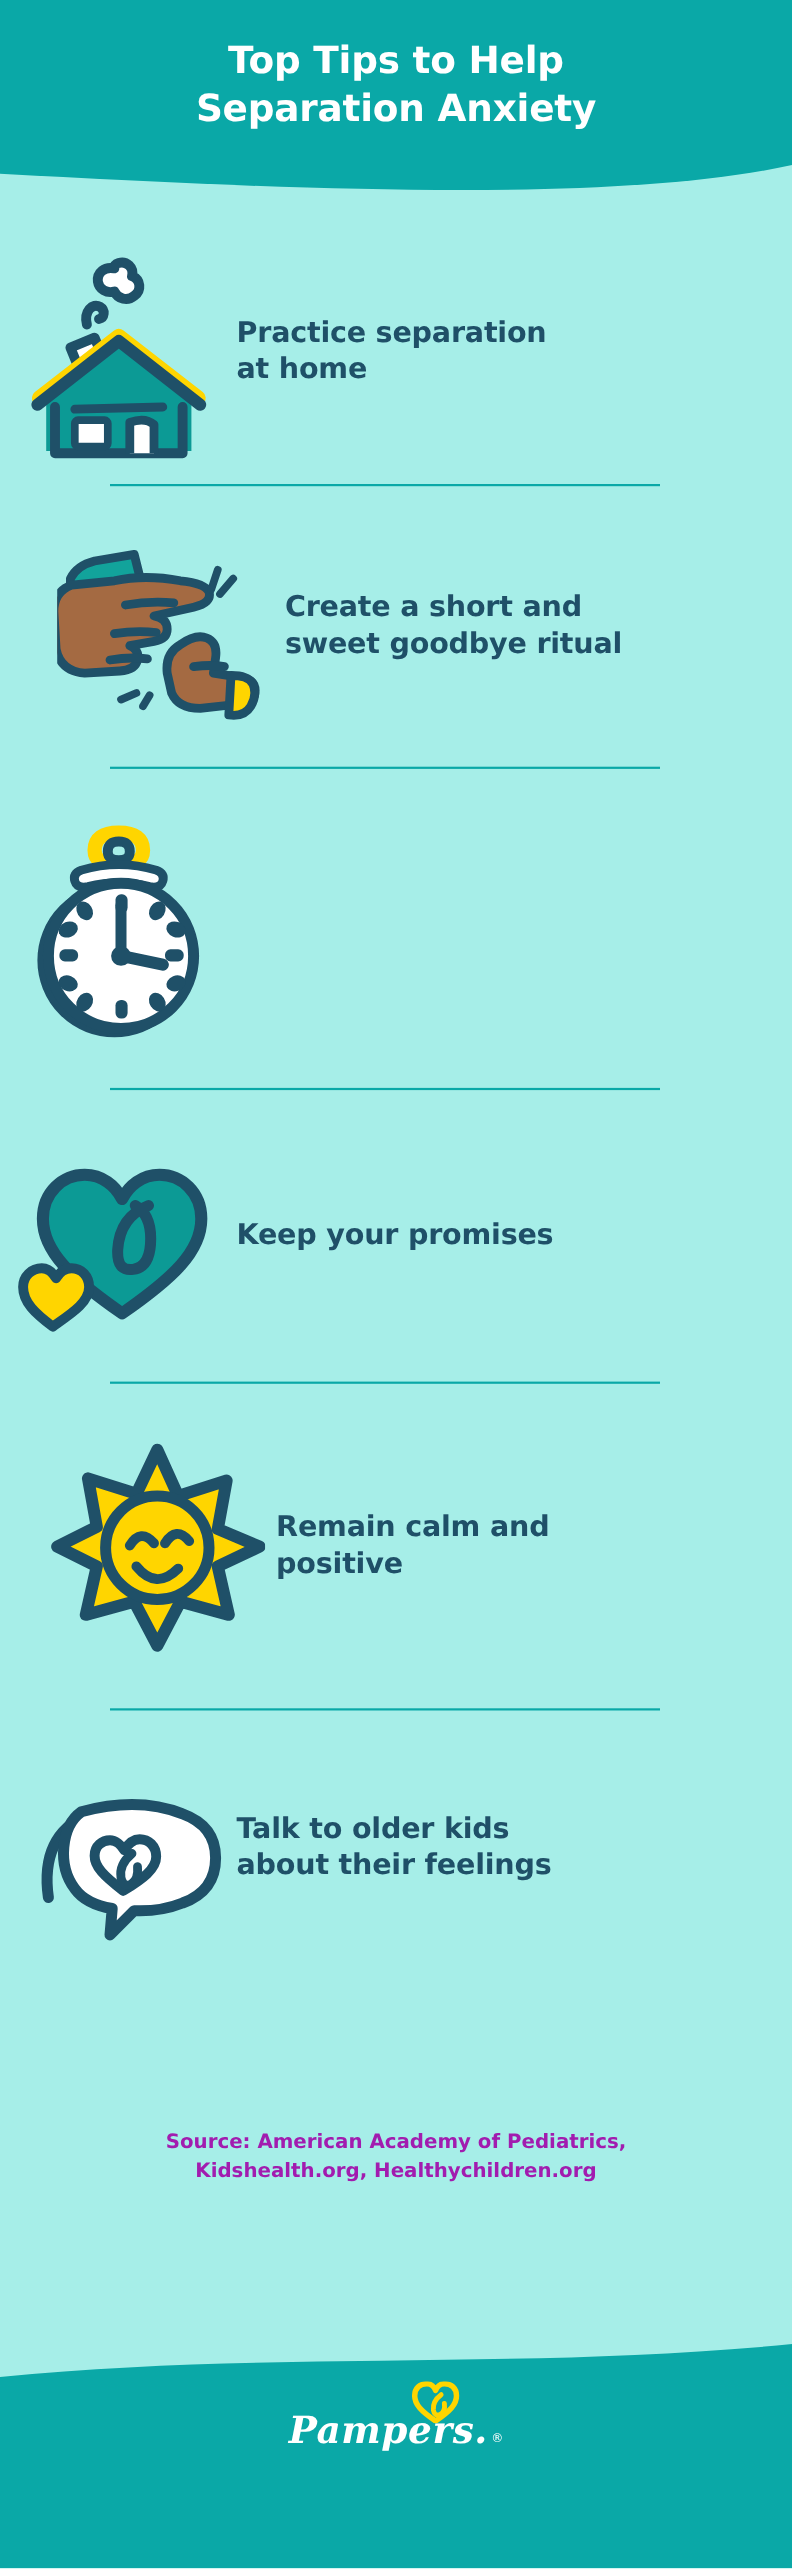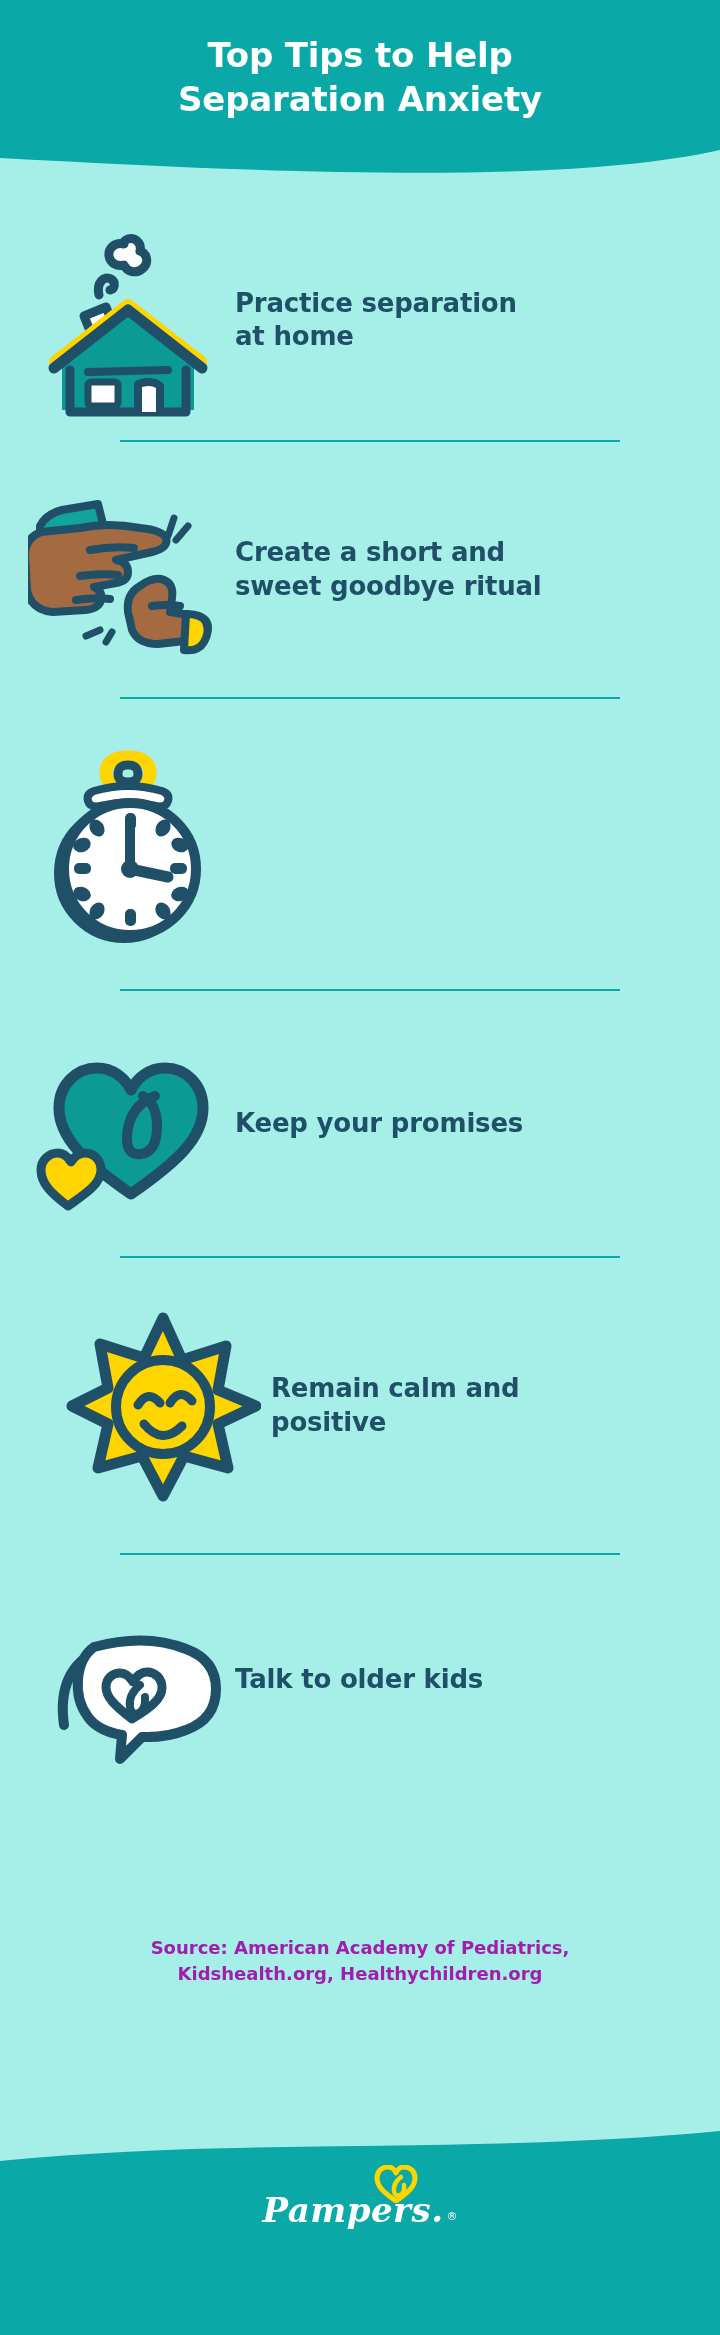--- a/index.html
+++ b/index.html
@@ -47,21 +47,20 @@
     padding: 0 40px;
   }
   .header-title .l2 { display: block; }
 
   
   .tips {
     position: absolute;
     top: 200px;
     left: 0;
     width: 649px;
-    margin-left: 20px;
   }
 
   .tip {
     position: relative;
     width: 720px;
     display: flex;
     align-items: center;
   }
   .tip-icon {
     width: 215px;
@@ -202,21 +201,21 @@
         </div>
         <div class="tip-text">
           <div>Practice separation</div>
           <div>at home</div>
         </div>
       </div>
       <div class="divider"></div>
     </div>
 
     <div class="tip-block">
-      <div class="tip" style="height:255px;">
+      <div class="tip" style="height:255px;padding-left:44px;">
         <div class="tip-icon">
           <svg width="200" height="175" viewBox="0 0 200 175">
             <g stroke="#1f5068" stroke-width="8" stroke-linecap="round" stroke-linejoin="round">
 
               <path d="M12 44 q6,-12 22,-16 l36,-6 l10,40 l-38,12 q-20,4 -30,-8 z" fill="#12a39b"></path>
 
               <path d="M52 46 q28,-6 60,0 q22,2 26,10 q3,10 -14,14 l-36,8 q12,2 12,12 q0,9 -12,11 l-22,4 q9,4 7,13 q-2,9 -16,10 l-32,2 q-22,-2 -26,-22 l-2,-34 q0,-18 16,-24 z" fill="#a46a42"></path>
 
               <path d="M62 68 q22,-4 44,-2" fill="none"></path>
               <path d="M52 94 q20,-3 38,-1" fill="none"></path>
@@ -341,20 +340,21 @@
             <path d="M66 54 q52,-14 92,2 q30,11 30,40 q0,30 -30,41 q-20,8 -44,7
                      l-22,22 l2,-24 q-24,-4 -34,-18 q-12,-16 -10,-38 q2,-22 16,-32 z" fill="#ffffff" stroke="#1f5068" stroke-width="10" stroke-linejoin="round"></path>
 
             <path d="M104 126 C86 112 78 104 78 94 C78 85 85 80 92 80 C97 80 102 84 105 89
                      C108 84 113 79 119 79 C127 79 134 85 134 95 C134 106 122 115 104 126 Z" fill="none" stroke="#1f5068" stroke-width="9" stroke-linejoin="round"></path>
             <path d="M112 92 q-12,10 -10,22 q2,9 9,6 q7,-4 6,-16" fill="none" stroke="#1f5068" stroke-width="8" stroke-linecap="round"></path>
           </svg>
         </div>
         <div class="tip-text">
           <div>Talk to older kids</div>
+          <div>about their feelings</div>
         </div>
       </div>
     </div>
 
   </div>
 
   <div class="source">
     <span>Source: American Academy of Pediatrics,</span>
     <span class="s2">Kidshealth.org, Healthychildren.org</span>
   </div>

